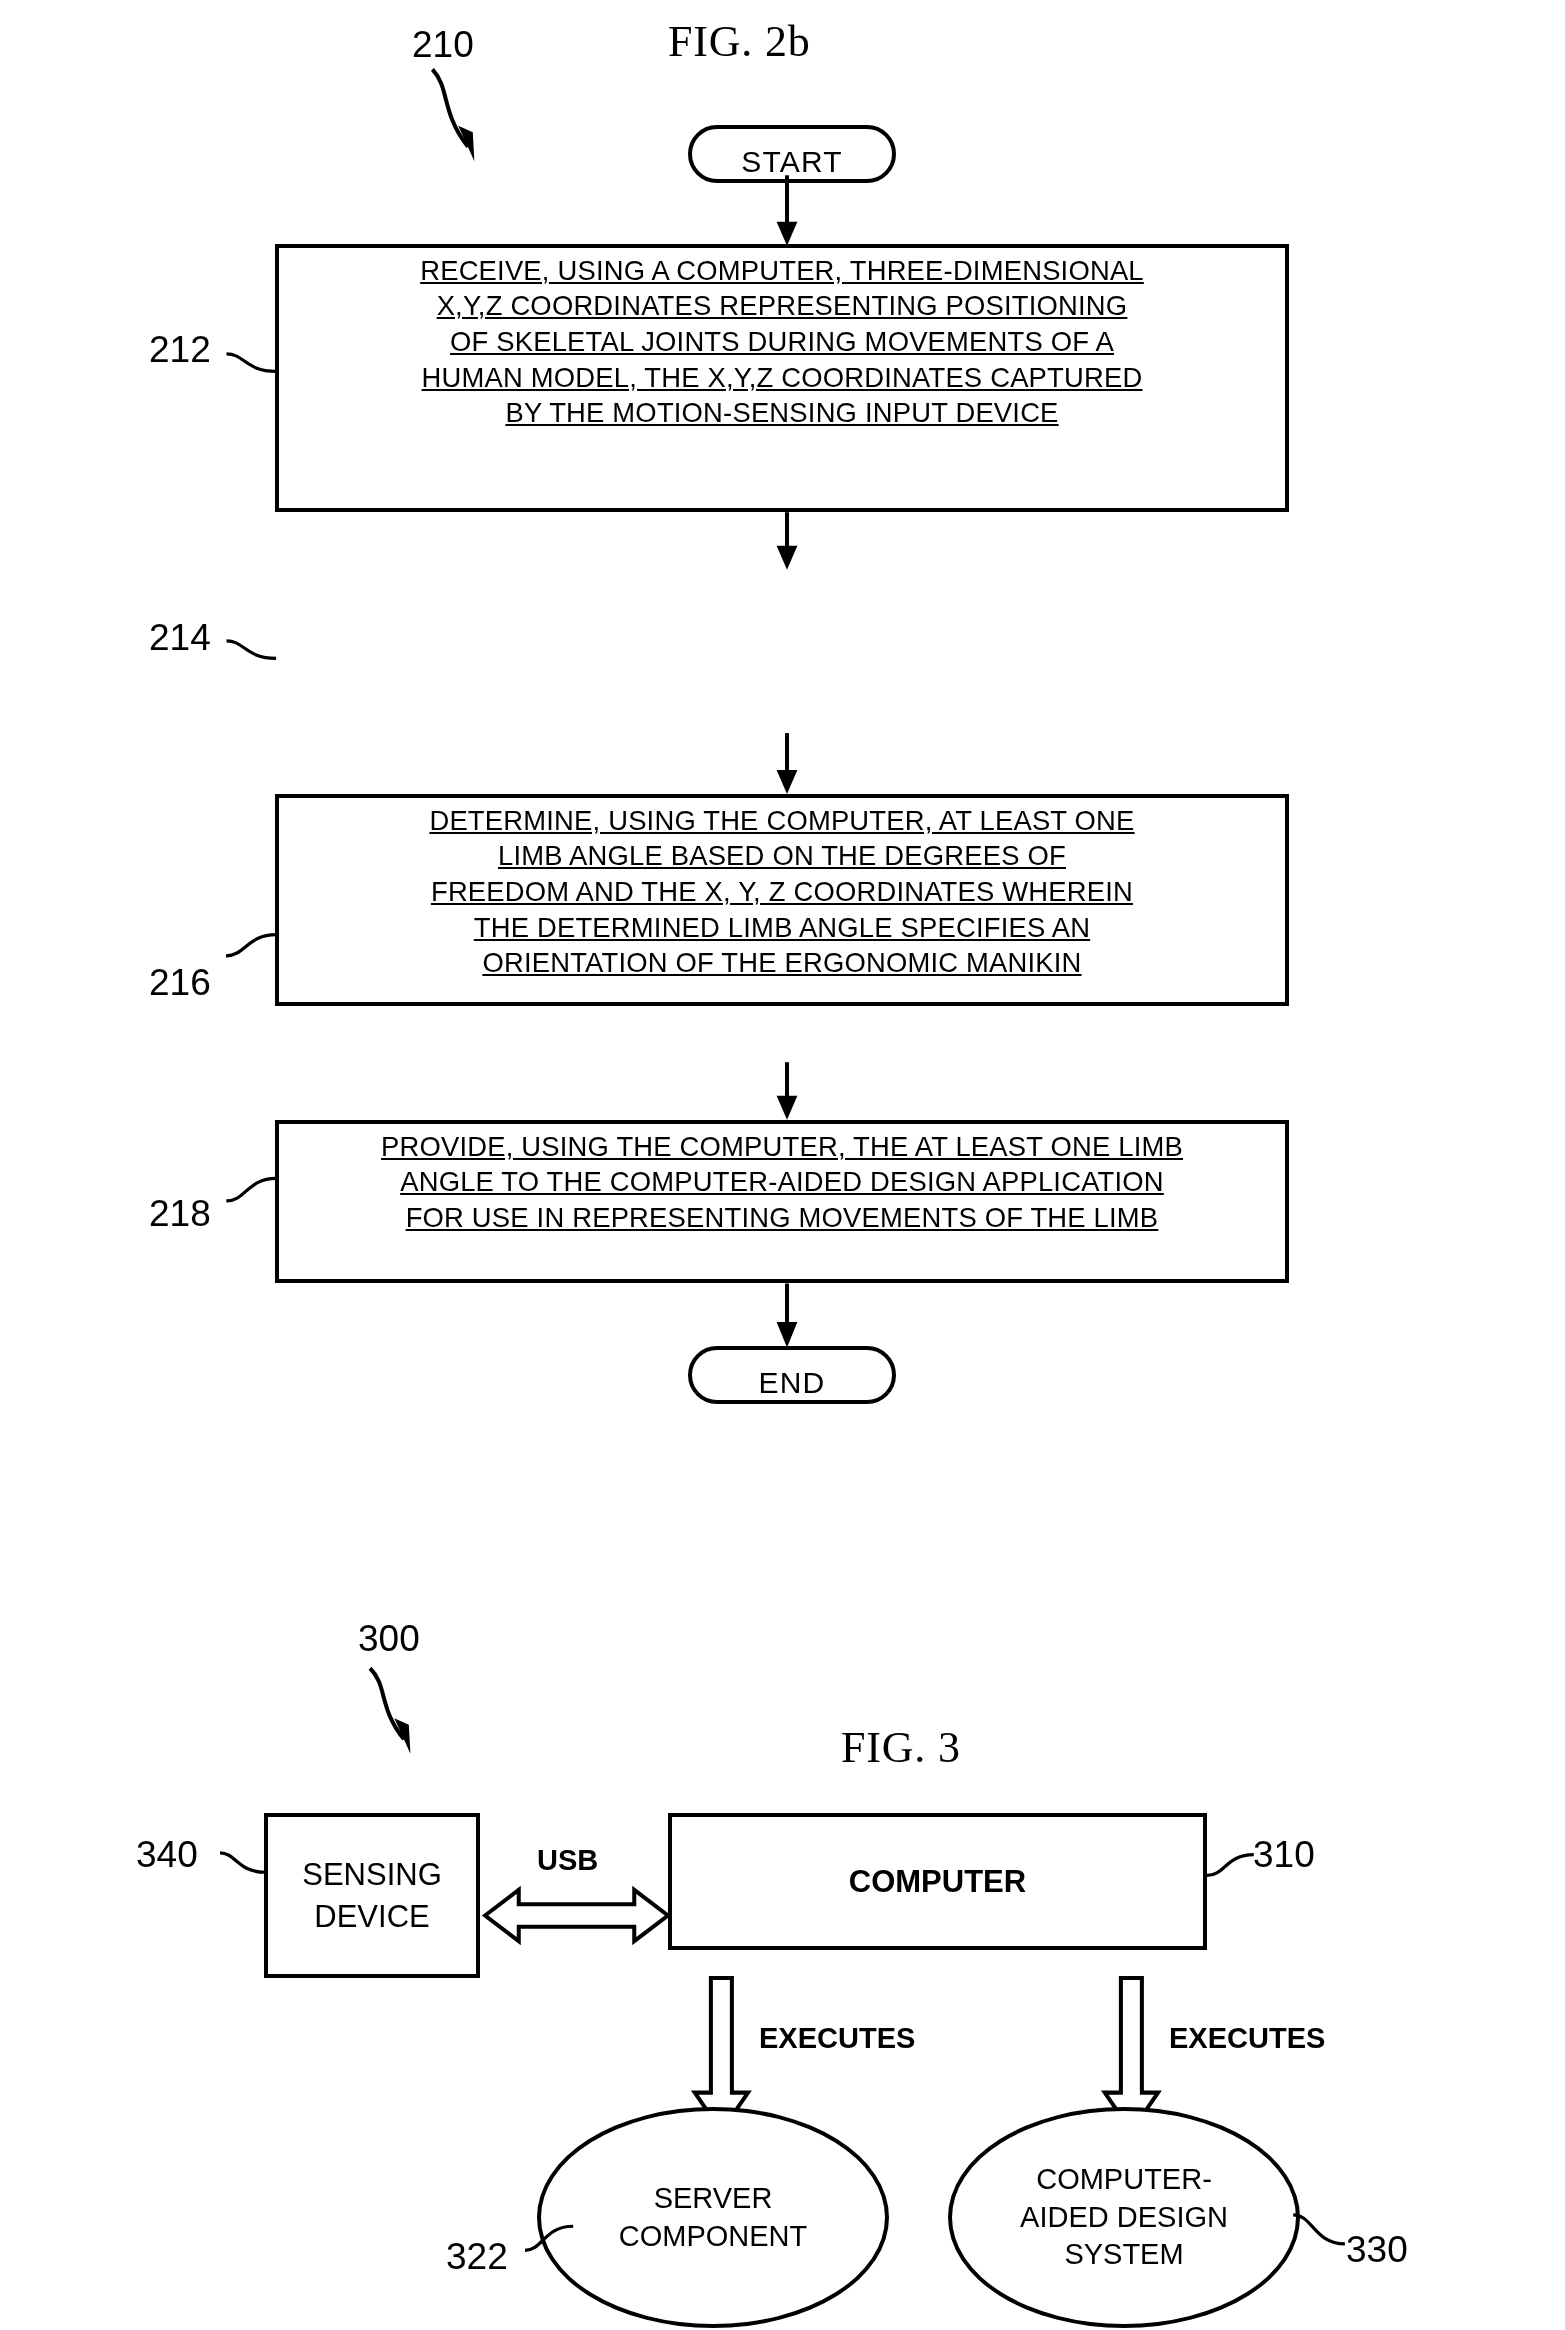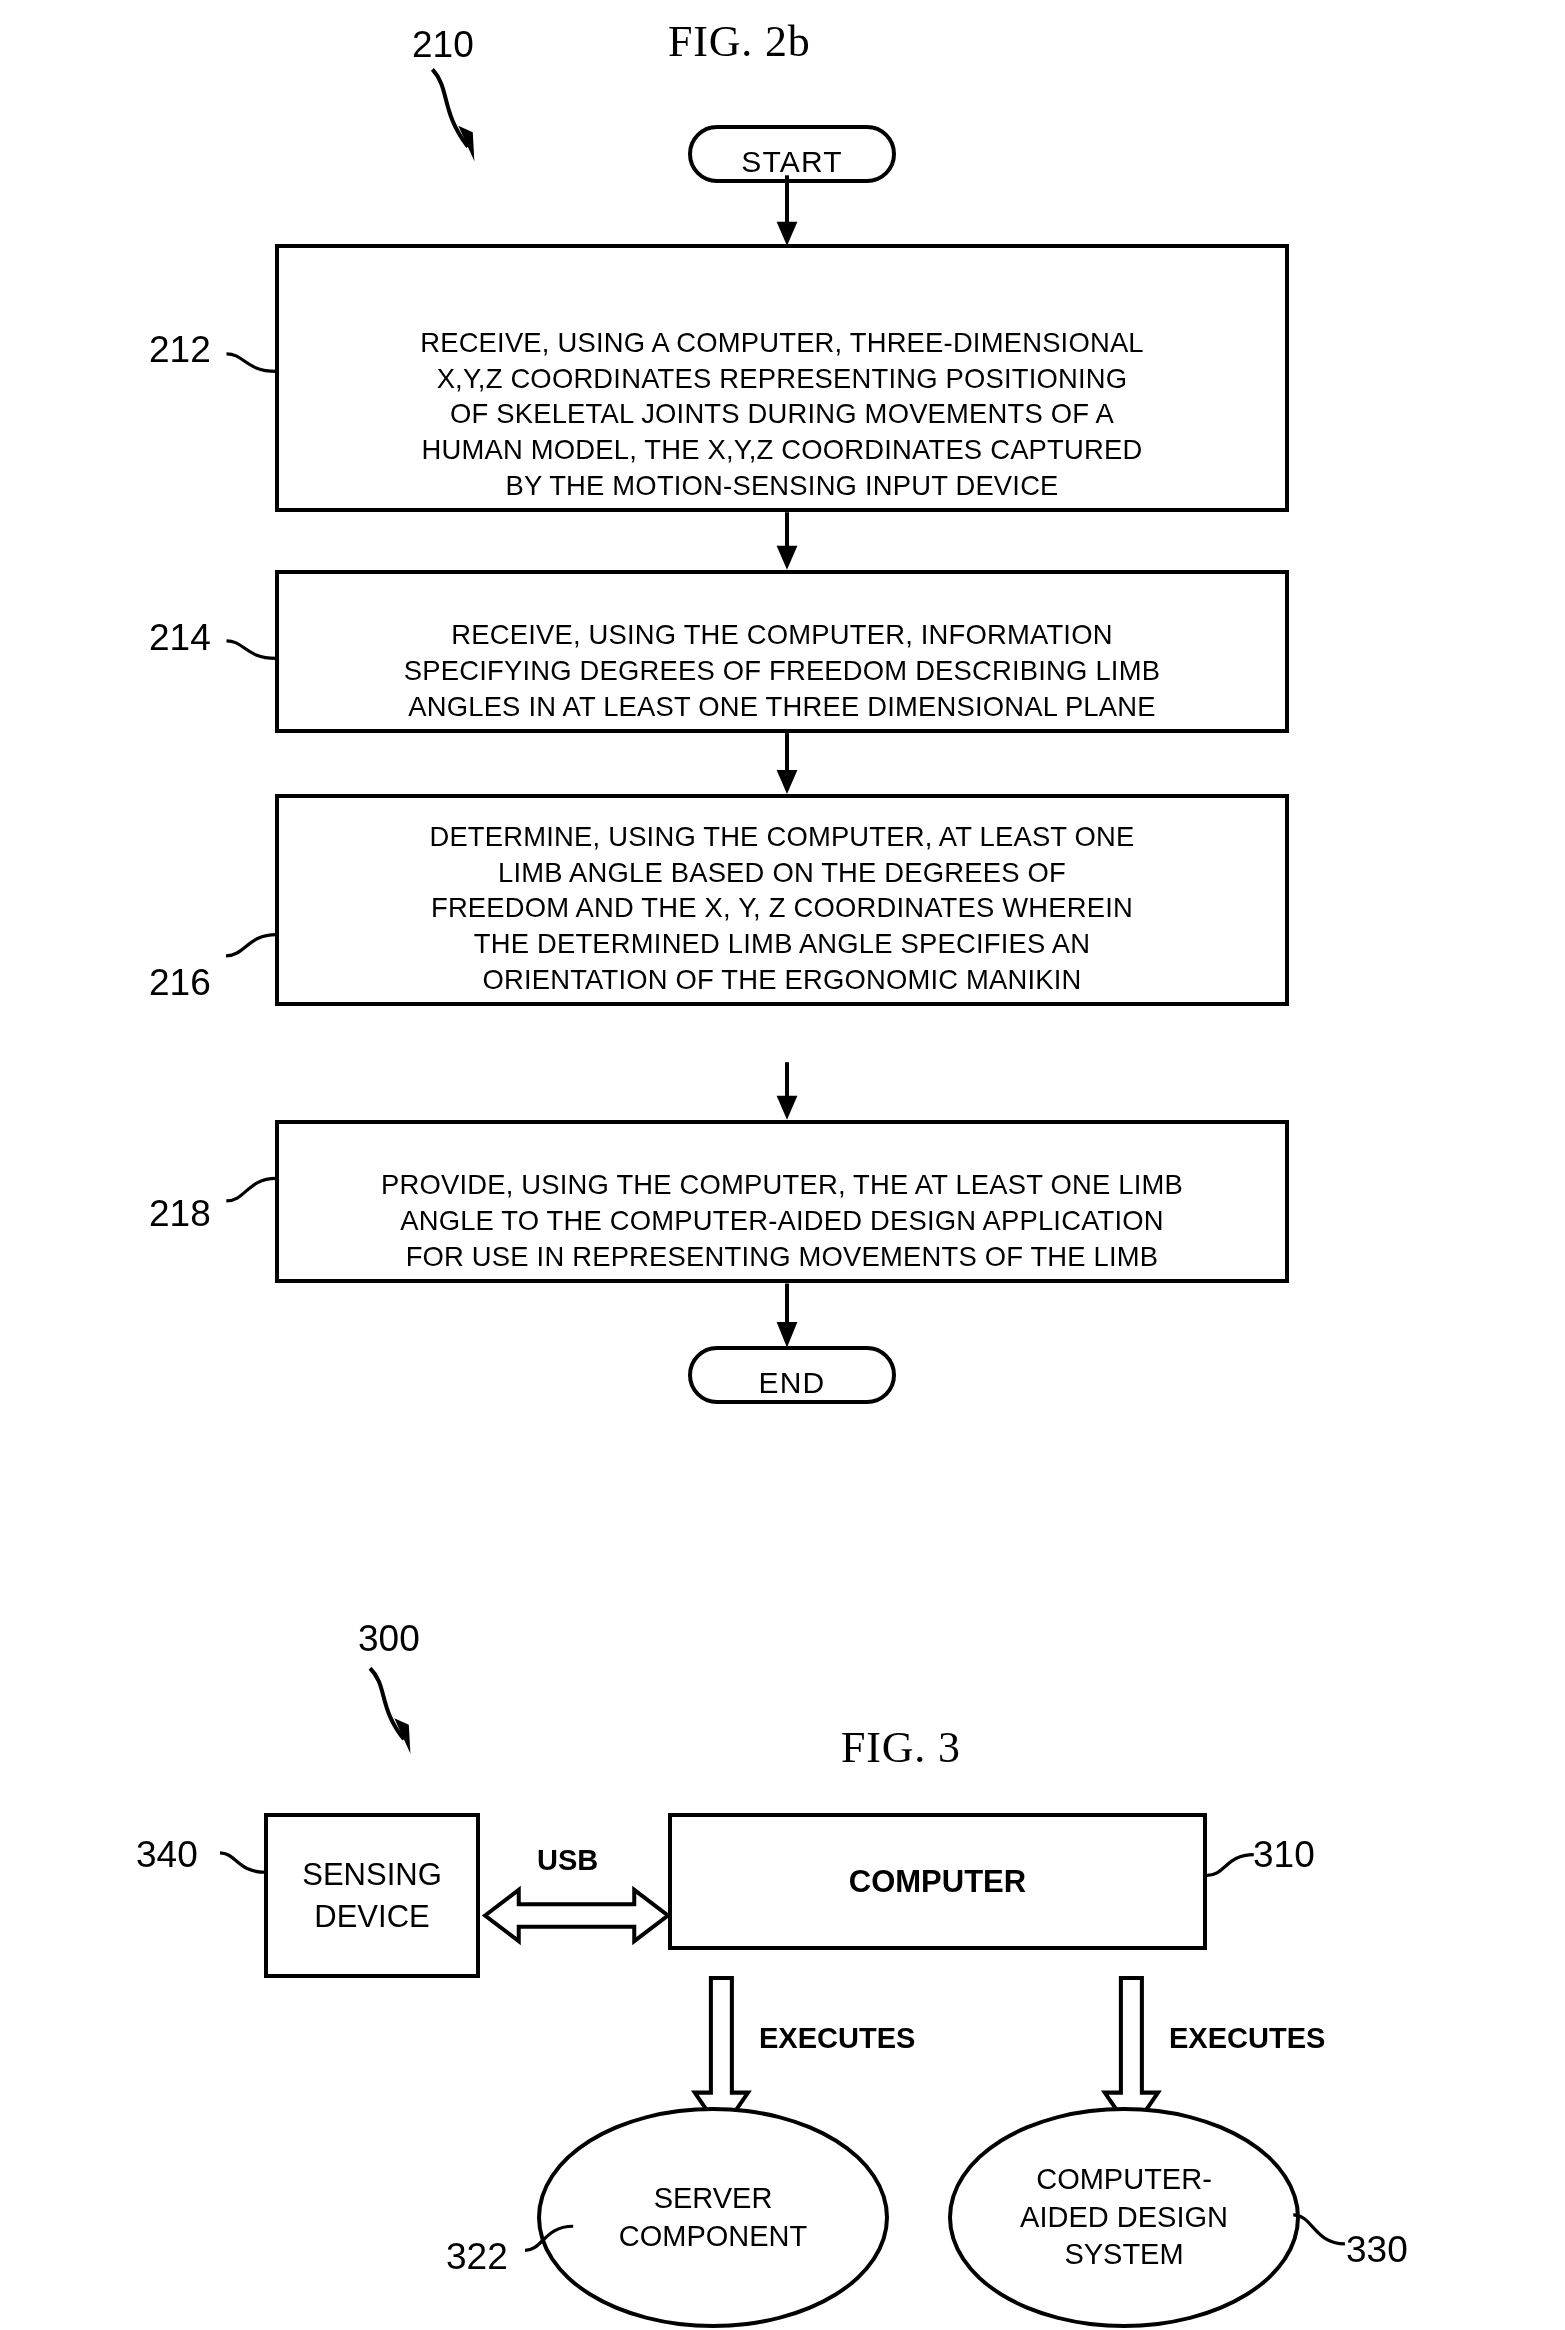--- a/index.html
+++ b/index.html
@@ -45,24 +45,25 @@
     justify-content: center;
     font-size: 30px;
     letter-spacing: 1.2px;
   }
 
   
   .proc-box {
     border: 4px solid #000;
     background: #fff;
     display: flex;
-    align-items: flex-end;
+    align-items: flex-start;
     justify-content: center;
     box-sizing: border-box;
     padding: 4.8px 11.3px;
+    text-decoration: underline;
   }
   .proc-box .txt {
     text-align: center;
     font-size: 27.4px;
     line-height: 1.30;
     letter-spacing: 0.2px;
     white-space: pre-line;
   }
 
   
@@ -146,25 +147,20 @@
   <svg class="abs" style="left:771px; top:512px;" width="32" height="58" viewBox="0 0 40 72">
     <line x1="20" y1="0" x2="20" y2="46" stroke="#000" stroke-width="5"></line>
     <path d="M 7 42 L 20 72 L 33 42 Z" fill="#000"></path>
   </svg>
 
   <div class="abs ref-num" style="left:149px; top:617px;">214</div>
   <svg class="abs" style="left:226px; top:636px;" width="57" height="32" viewBox="0 0 70 40">
     <path d="M 0 6 C 22 6, 24 28, 62 28" stroke="#000" stroke-width="4" fill="none"></path>
   </svg>
 
-  <div class="abs proc-box" style="left:275px; top:570px; width:1014px; height:163px;">
-    <div class="txt">RECEIVE, USING THE COMPUTER, INFORMATION
-SPECIFYING DEGREES OF FREEDOM DESCRIBING LIMB
-ANGLES IN AT LEAST ONE THREE DIMENSIONAL PLANE</div>
-  </div>
 
   <svg class="abs" style="left:771px; top:733px;" width="32" height="61" viewBox="0 0 40 76">
     <line x1="20" y1="0" x2="20" y2="50" stroke="#000" stroke-width="5"></line>
     <path d="M 7 46 L 20 76 L 33 46 Z" fill="#000"></path>
   </svg>
 
   <div class="abs ref-num" style="left:149px; top:938px;margin-top:24px;">216</div>
   <svg class="abs" style="left:226px; top:928px;" width="57" height="36" viewBox="0 0 70 44">
     <path d="M 0 34 C 24 34, 26 8, 62 8" stroke="#000" stroke-width="4" fill="none"></path>
   </svg>

